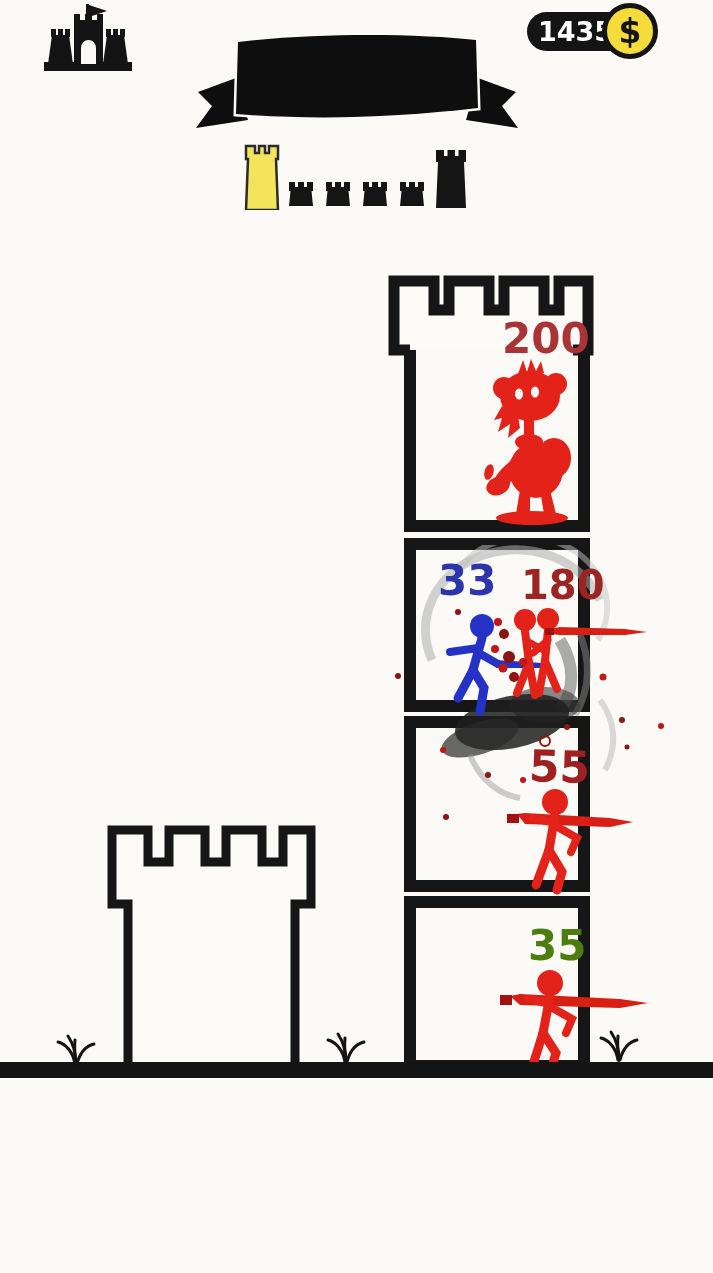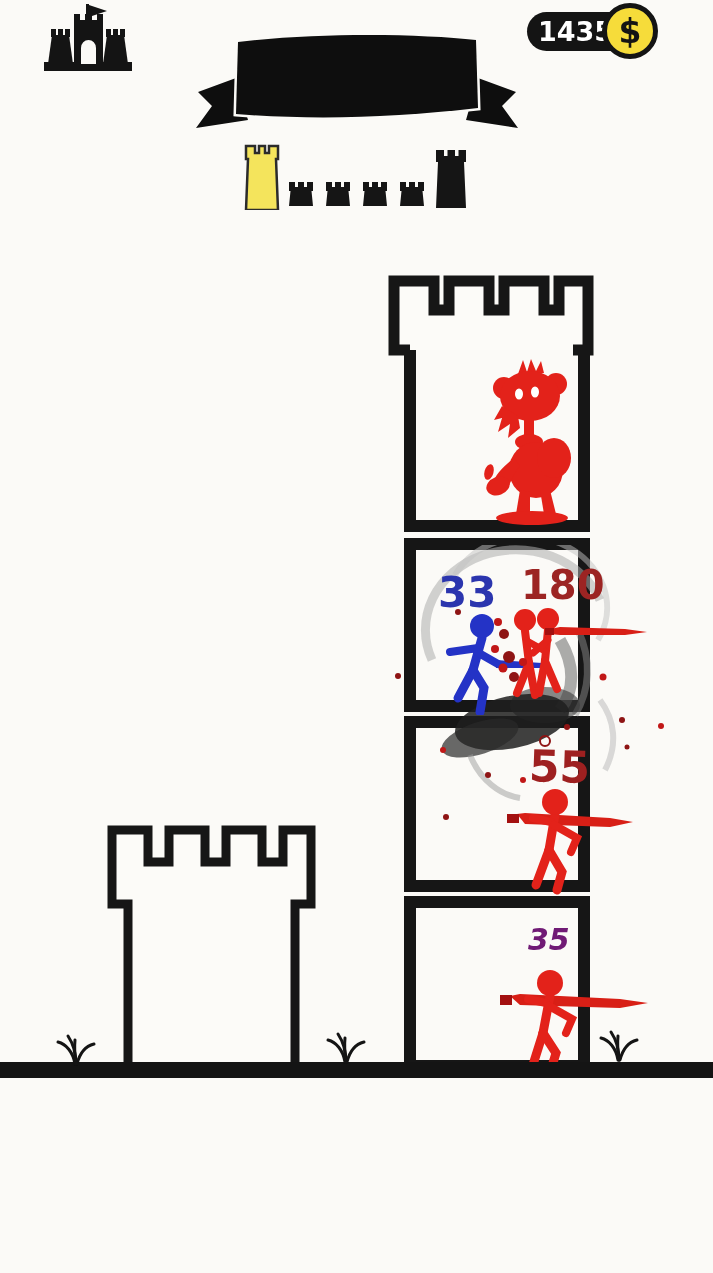--- a/index.html
+++ b/index.html
@@ -24,24 +24,24 @@
   .coin-face span{font-size:33px;font-weight:bold;color:#141414;line-height:1;}
   
   .floor-box{position:absolute;left:404px;width:162px;border:12px solid #161616;}
   .fb1{top:339px;height:181px;border-top:none;}
   .fb2{top:538px;height:150px;}
   .fb3{top:716px;height:152px;}
   .fb4{top:896px;height:152px;}
   
   .num{position:absolute;font-weight:bold;line-height:1;}
   .hp-boss {left:502px;top:318px;font-size:42px;color:#a93335;}
-  .hp-ally {left:438px;top:560px;font-size:42px;color:#2b35ae;margin-top:12px;}
+  .hp-ally {left:438px;top:560px;font-size:42px;color:#2b35ae;}
   .hp-enemy2{left:521px;top:565px;font-size:40px;color:#9c2423;}
   .hp-enemy3{left:529px;top:745px;font-size:44px;color:#9e2020;transform:rotate(2deg);}
-  .hp-enemy4{left:528px;top:925px;font-size:30px;color:#701a75;font-style:italic;}
+  .hp-enemy4{left:528px;top:925px;font-size:42px;color:#4d7c0f;}
   
   .ground{position:absolute;left:0;top:1062px;width:713px;height:16px;background:#141414;}
 </style>
 </head>
 <body>
 
 <div class="stage">
 
   <svg class="abs" style="left:40px;top:2px;" width="96" height="72" viewBox="0 0 96 72">
     <g fill="#141414">
@@ -223,20 +223,21 @@
       <circle cx="503" cy="668" r="4.5"></circle>
         <circle cx="523" cy="662" r="4"></circle>
       <circle cx="603" cy="677" r="3.5"></circle>
         <circle cx="443" cy="750" r="3"></circle>
       <circle cx="523" cy="780" r="3"></circle>
         <circle cx="661" cy="726" r="3"></circle>
     </g>
     <circle cx="545" cy="741" r="5" fill="none" stroke="#8e1414" stroke-width="2"></circle>
   </svg>
 
+  <span class="num hp-boss">200</span>
   <span class="num hp-ally">33</span>
   <span class="num hp-enemy2">180</span>
   <span class="num hp-enemy3">55</span>
   <span class="num hp-enemy4">35</span>
 
   <div class="ground"></div>
 
   <svg class="abs" style="left:52px;top:1032px;" width="48" height="36" viewBox="0 0 48 36">
     <g fill="none" stroke="#141414" stroke-width="3" stroke-linecap="round">
       <path d="M23 32 C 21 20 14 12 6 10"></path>

